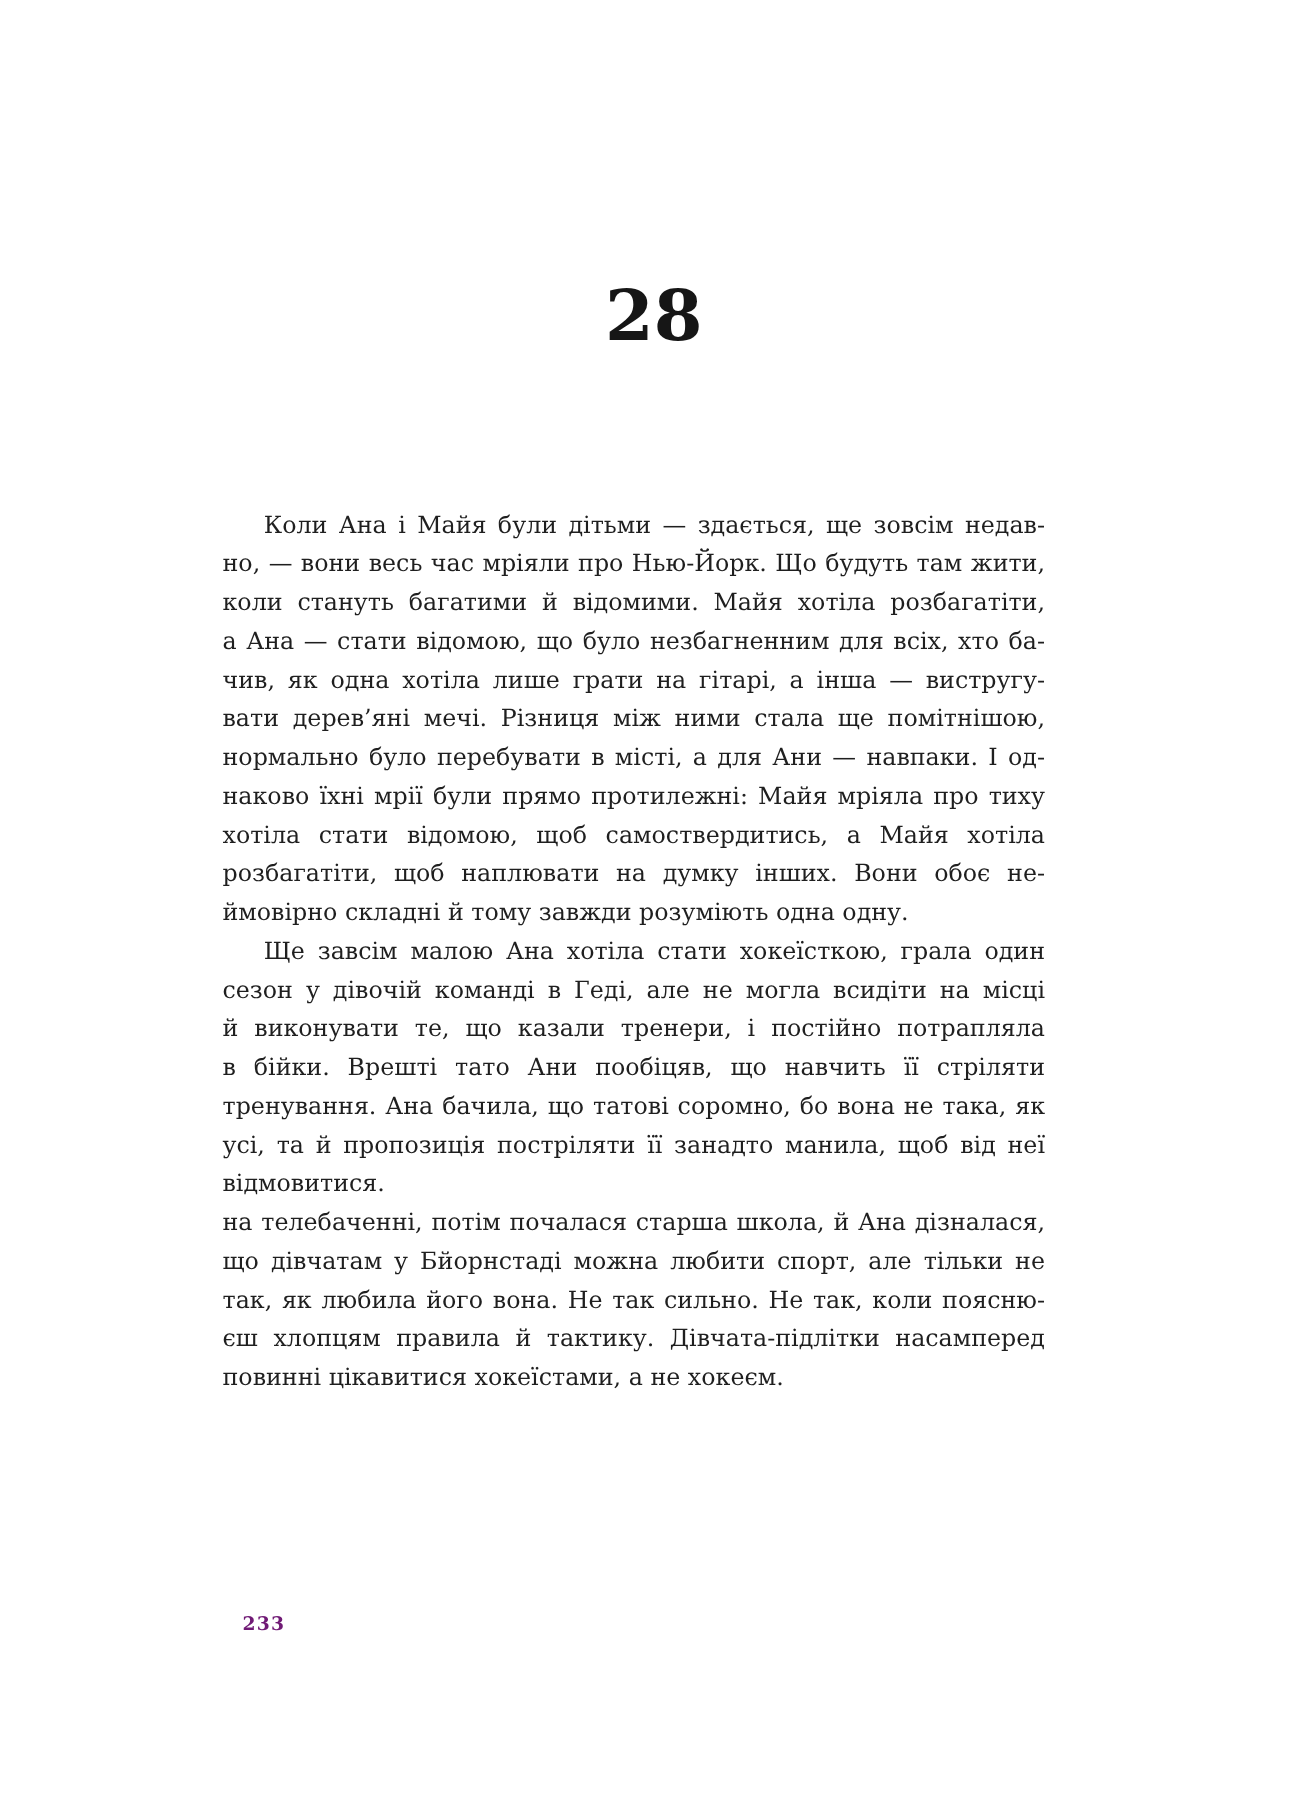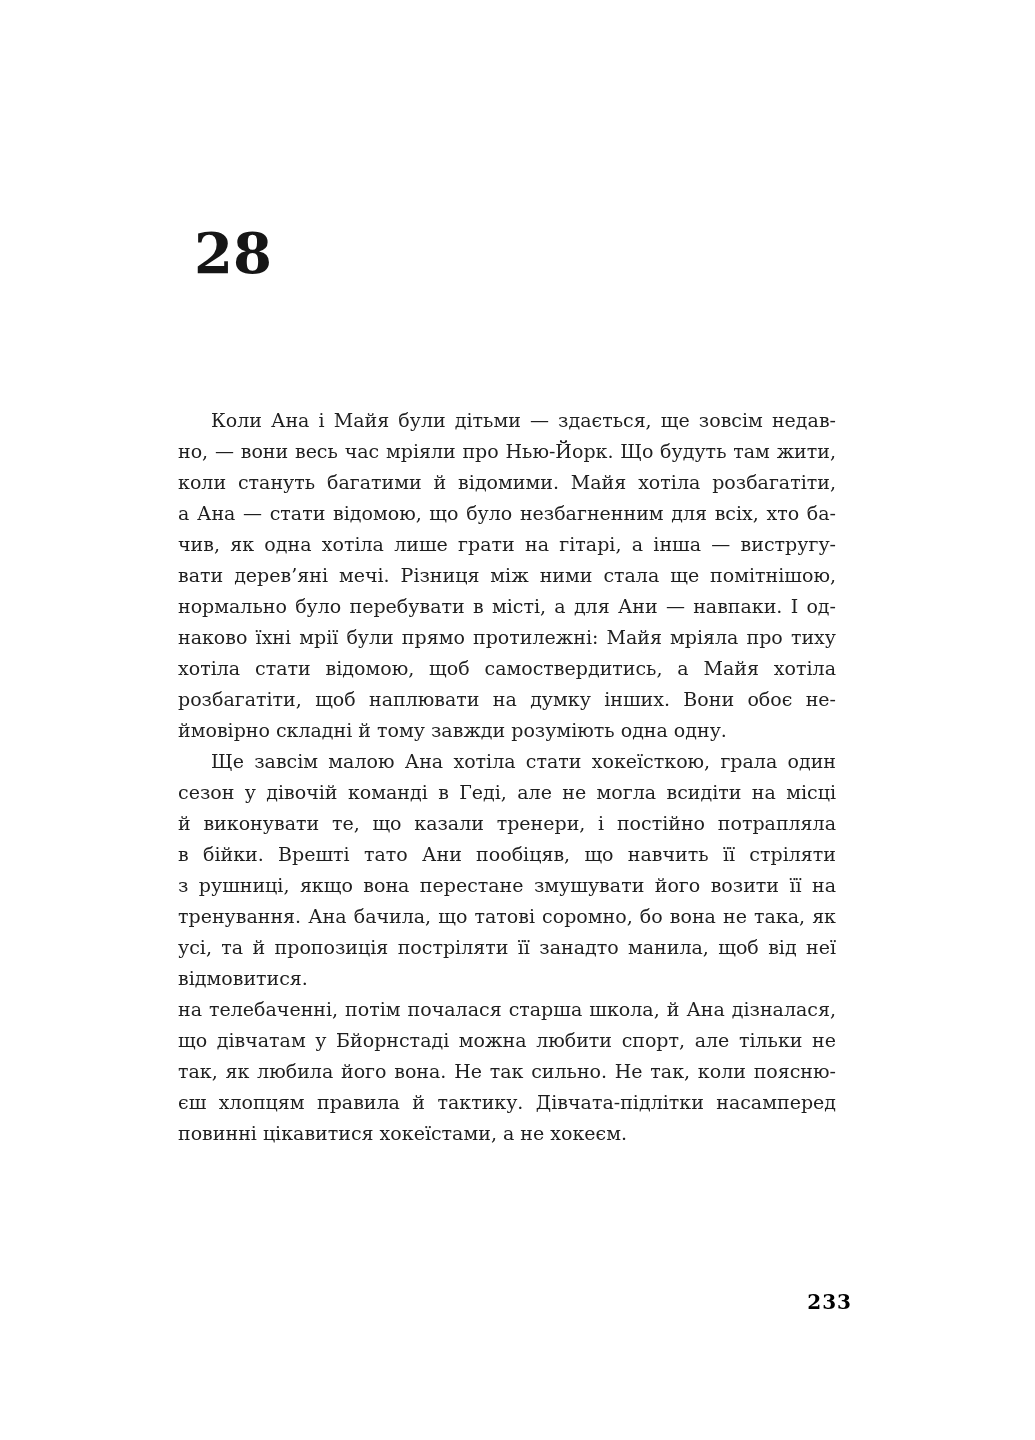--- a/index.html
+++ b/index.html
@@ -20,20 +20,21 @@
     width: 1035px;
     height: 1440px;
     background: #ffffff;
     overflow: hidden;
   }
   .chapter-number {
     position: absolute;
     top: 225px;
     left: 194px;
     width: 658px;
+    text-align: center;
     font-size: 56px;
     line-height: 1;
     font-weight: 700;
     letter-spacing: 0px;
     color: #161616;
   }
   .body-text {
     position: absolute;
     top: 405px;
     left: 178px;
@@ -57,26 +58,26 @@
     text-indent: 33px;
   }
   .line.last {
     text-align-last: left;
   }
   .page-number {
     position: absolute;
     top: 1292px;
     left: 194px;
     width: 658px;
-    text-align: right;
-    font-size: 20px;
+    text-align: left;
+    font-size: 15px;
     line-height: 1;
     font-weight: 700;
     letter-spacing: 1px;
-    color: #000000;
+    color: #701a75;
   }
 </style>
 </head>
 <body style="background: rgb(255, 255, 255); color: rgb(31, 31, 31);">
 
 <div class="book-page">
   <div class="chapter-number">28</div>
 
   <div class="body-text">
       <div class="paragraph">
@@ -90,21 +91,20 @@
         <div class="line">наково їхні мрії були прямо протилежні: Майя мріяла про тиху</div>
         <div class="line">хотіла стати відомою, щоб самоствердитись, а Майя хотіла</div>
         <div class="line">розбагатіти, щоб наплювати на думку інших. Вони обоє не-</div>
         <div class="line last">ймовірно складні й тому завжди розуміють одна одну.</div>
       </div>
       <div class="paragraph">
         <div class="line first">Ще завсім малою Ана хотіла стати хокеїсткою, грала один</div>
         <div class="line">сезон у дівочій команді в Геді, але не могла всидіти на місці</div>
         <div class="line">й виконувати те, що казали тренери, і постійно потрапляла</div>
         <div class="line">в бійки. Врешті тато Ани пообіцяв, що навчить її стріляти</div>
-        <div class="line">з рушниці, якщо вона перестане змушувати його возити її на</div>
         <div class="line">тренування. Ана бачила, що татові соромно, бо вона не така, як</div>
         <div class="line">усі, та й пропозиція постріляти її занадто манила, щоб від неї</div>
         <div class="line last">відмовитися.</div>
       </div>
       <div class="paragraph">
         <div class="line">на телебаченні, потім почалася старша школа, й Ана дізналася,</div>
         <div class="line">що дівчатам у Бйорнстаді можна любити спорт, але тільки не</div>
         <div class="line">так, як любила його вона. Не так сильно. Не так, коли поясню-</div>
         <div class="line">єш хлопцям правила й тактику. Дівчата-підлітки насамперед</div>
         <div class="line last">повинні цікавитися хокеїстами, а не хокеєм.</div>

